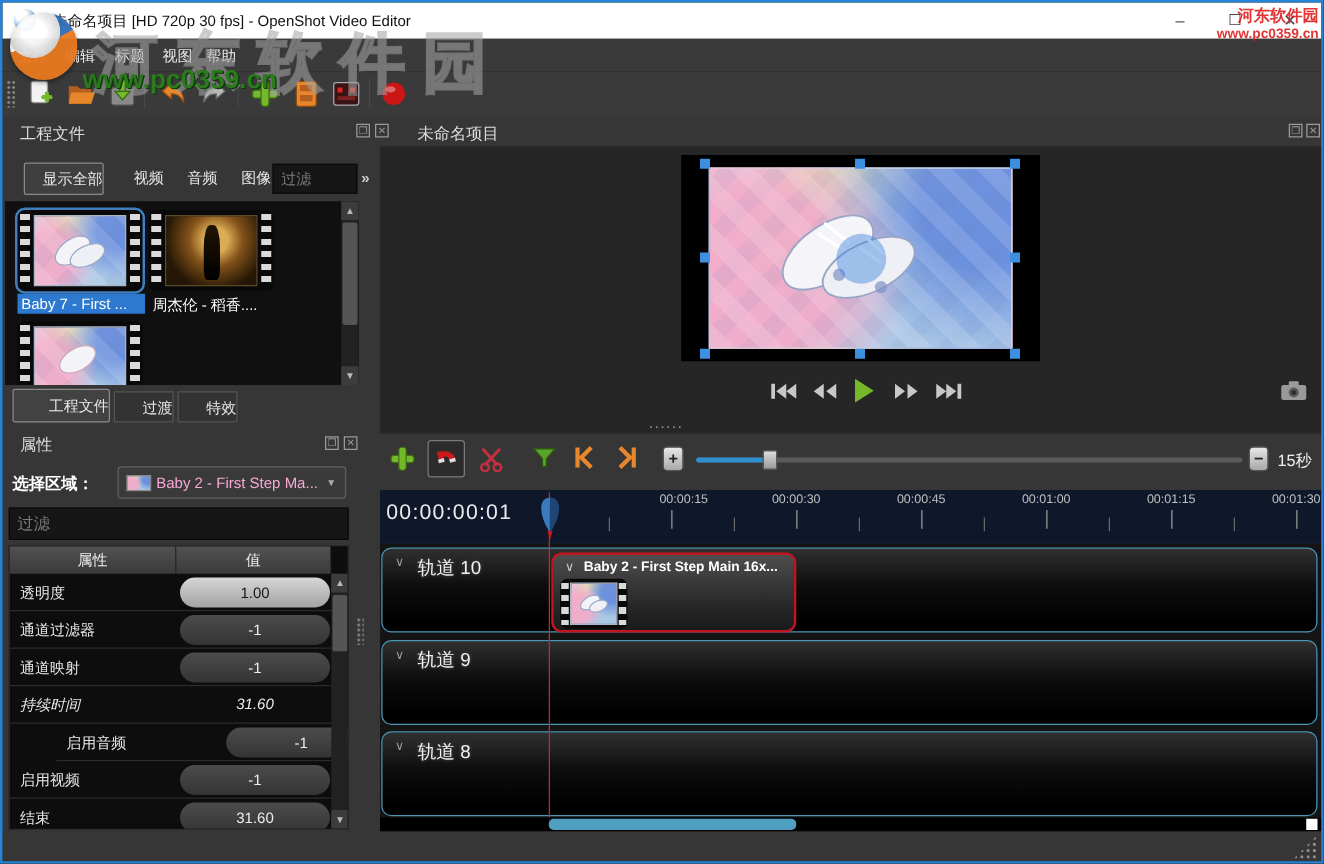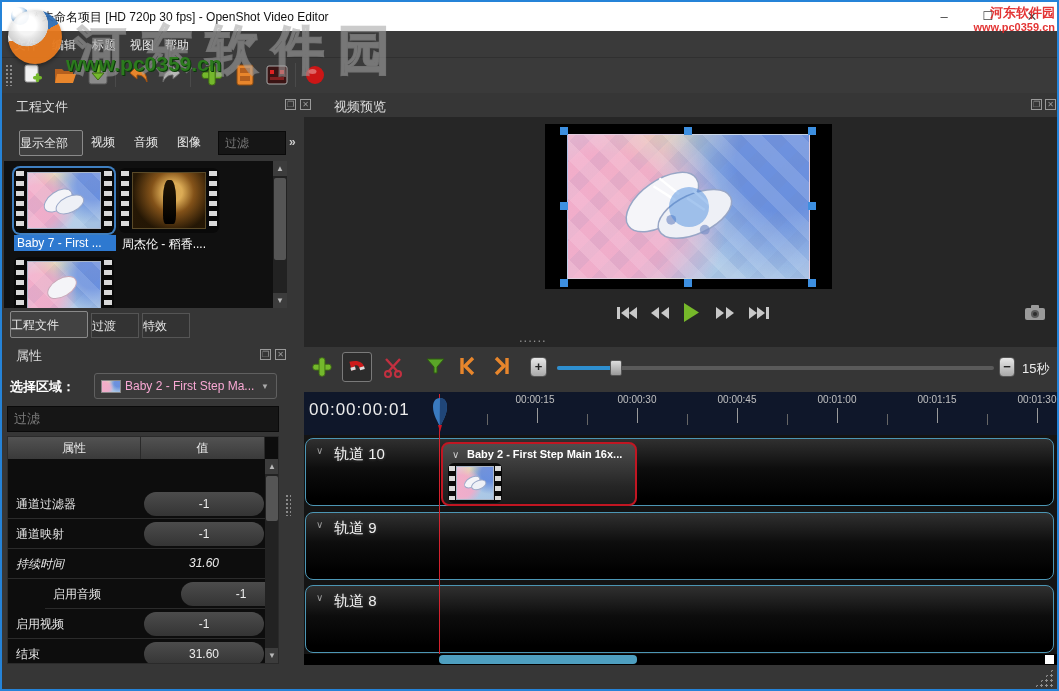--- a/index.html
+++ b/index.html
@@ -15,21 +15,21 @@
   
   .menubar{left:0;top:29px;width:1055px;height:27px;background:#3a3a3a;border-bottom:1px solid #303030;}
   .menu-item{top:6px;font-size:12px;color:#e8e8e8;}
   .toolbar{left:0;top:56px;width:1055px;height:35px;background:#3a3a3a;}
   .grip-v{width:7px;background-image:radial-gradient(#8a8a8a 1px,transparent 1.2px);background-size:4px 4px;}
   .tb-sep{top:5px;width:1px;height:24px;background:#2a2a2a;border-right:1px solid #4a4a4a;}
   .tb-icon{top:5px;width:24px;height:24px;}
   
   .panel-title{font-size:13px;color:#dcdcdc;}
   .mini-ic{width:11px;height:11px;border:1px solid #9a9a9a;color:#9a9a9a;font-size:8px;line-height:9px;text-align:center;}
-  .tab-btn{height:26px;font-size:12px;color:#e8e8e8;text-align:left;line-height:24px;}
+  .tab-btn{height:26px;font-size:12px;color:#e8e8e8;text-align:right;line-height:24px;}
   .tab-sel{background:#3f3f3f;border:1px solid #8a8a8a;border-radius:2px;}
   .filter-input{background:#161616;border:1px solid #0a0a0a;color:#7a7a7a;font-size:12px;padding:3px 6px;}
   
   .filelist{left:2px;top:159px;width:283px;height:147px;background:#101010;overflow:hidden;}
   .filmstrip{position:absolute;background:#090909;border-radius:6px;}
   .sprk{position:absolute;top:3px;bottom:3px;width:8px;
     background-image:repeating-linear-gradient(to bottom,#dadada 0 5px,rgba(0,0,0,0) 5px 10px);}
   .thumb-img{position:absolute;left:13px;right:13px;top:4px;bottom:4px;border:1px solid #aab6c8;}
   .pastel-art{background:
     radial-gradient(circle at 15% 60%,rgba(243,170,200,.9) 0 30%,rgba(243,170,200,0) 55%),
@@ -219,20 +219,24 @@
   <div class="abs" style="left:92px;top:371px;width:183px;height:26px;background:#3a3a3a;border:1px solid #606060;border-radius:3px;">
     <div class="abs pastel-art" style="left:6px;top:6px;width:20px;height:13px;border:1px solid #888;"></div>
     <div class="abs" style="left:30px;top:5px;width:130px;font-size:12px;color:#f9a8d4;white-space:nowrap;overflow:hidden;">Baby 2 - First Step Ma...</div>
     <div class="abs" style="left:166px;top:8px;font-size:8px;color:#aaa;">▼</div>
   </div>
   <div class="abs filter-input" style="left:5px;top:404px;width:272px;height:26px;font-size:13px;">过滤</div>
 
   <div class="abs prop-table">
     <div class="pt-head" style="left:0;width:133px;">属性</div>
     <div class="pt-head" style="left:133px;width:124px;">值</div>
+    <div class="pt-row" style="top:22px;">
+      <span class="pt-name">透明度</span>
+      <span class="pt-pill sel">1.00</span>
+    </div>
     <div class="pt-row" style="top:52px;">
       <span class="pt-name">通道过滤器</span>
       <span class="pt-pill">-1</span>
     </div>
     <div class="pt-row" style="top:82px;">
       <span class="pt-name">通道映射</span>
       <span class="pt-pill">-1</span>
     </div>
     <div class="pt-row" style="top:112px;font-style:italic;">
       <span class="pt-name">持续时间</span>
@@ -253,21 +257,21 @@
 
     <div class="abs sb-v" style="left:257px;top:22px;width:14px;height:204px;">
       <div class="sb-btn" style="top:0;">▲</div>
       <div class="sb-thumb-v" style="top:17px;height:45px;"></div>
       <div class="sb-btn" style="top:189px;">▼</div>
     </div>
   </div>
 
   <div class="abs grip-v" style="left:283px;top:492px;height:22px;width:6px;"></div>
 
-  <div class="abs panel-title" style="left:332px;top:96px;">视频预览</div>
+  <div class="abs panel-title" style="left:332px;top:96px;">未命名项目</div>
   <div class="abs mini-ic" style="left:1029px;top:97px;">❐</div>
   <div class="abs mini-ic" style="left:1043px;top:97px;">✕</div>
 
   <div class="abs" style="left:302px;top:115px;width:753px;height:230px;background:#262626;">
     <div class="abs" style="left:241px;top:7px;width:287px;height:165px;background:#000;">
 
       <div class="abs pastel-art" style="left:22px;top:10px;width:243px;height:145px;border:1px solid rgba(220,225,235,.6);">
         <div class="checker"></div>
         <svg viewBox="0 0 243 145" style="position:absolute;inset:0;width:100%;height:100%;">
           <ellipse cx="95" cy="68" rx="42" ry="22" transform="rotate(-35 95 68)" fill="#f5f5f9" stroke="#98a6c6" stroke-width="1.5"></ellipse>
@@ -351,21 +355,21 @@
     <div class="abs" style="left:226px;top:10px;width:17px;height:20px;border-radius:4px;background:linear-gradient(#e8e8e8,#a8a8a8);border:1px solid #555;color:#222;font-size:13px;font-weight:bold;text-align:center;line-height:18px;">+</div>
     <div class="abs" style="left:253px;top:19px;width:437px;height:4px;background:#5a5a5a;border-radius:2px;"></div>
     <div class="abs" style="left:253px;top:19px;width:58px;height:4px;background:#2e8fd0;border-radius:2px;"></div>
     <div class="abs" style="left:306px;top:13px;width:12px;height:16px;background:linear-gradient(#ddd,#999);border:1px solid #555;border-radius:2px;"></div>
     <div class="abs" style="left:695px;top:10px;width:16px;height:20px;border-radius:4px;background:linear-gradient(#e8e8e8,#a8a8a8);border:1px solid #555;color:#222;font-size:13px;font-weight:bold;text-align:center;line-height:18px;">−</div>
     <div class="abs" style="left:718px;top:13px;font-size:13px;color:#ececec;">15秒</div>
   </div>
 
   <div class="abs ruler">
     <div class="abs" style="left:5px;top:8px;font-size:17px;color:#ececec;letter-spacing:1px;">00:00:00:01</div>
-    <span class="ruler-label" style="left:201px;">00:00:15</span>
+    <span class="ruler-label" style="left:213px;">00:00:15</span>
     <span class="ruler-label" style="left:303px;">00:00:30</span>
     <span class="ruler-label" style="left:403px;">00:00:45</span>
     <span class="ruler-label" style="left:503px;">00:01:00</span>
     <span class="ruler-label" style="left:603px;">00:01:15</span>
     <span class="ruler-label" style="left:703px;">00:01:30</span>
     <div class="tick-major" style="left:233px;"></div>
       <div class="tick-major" style="left:333px;"></div>
     <div class="tick-major" style="left:433px;"></div>
       <div class="tick-major" style="left:533px;"></div>
     <div class="tick-major" style="left:633px;"></div>

